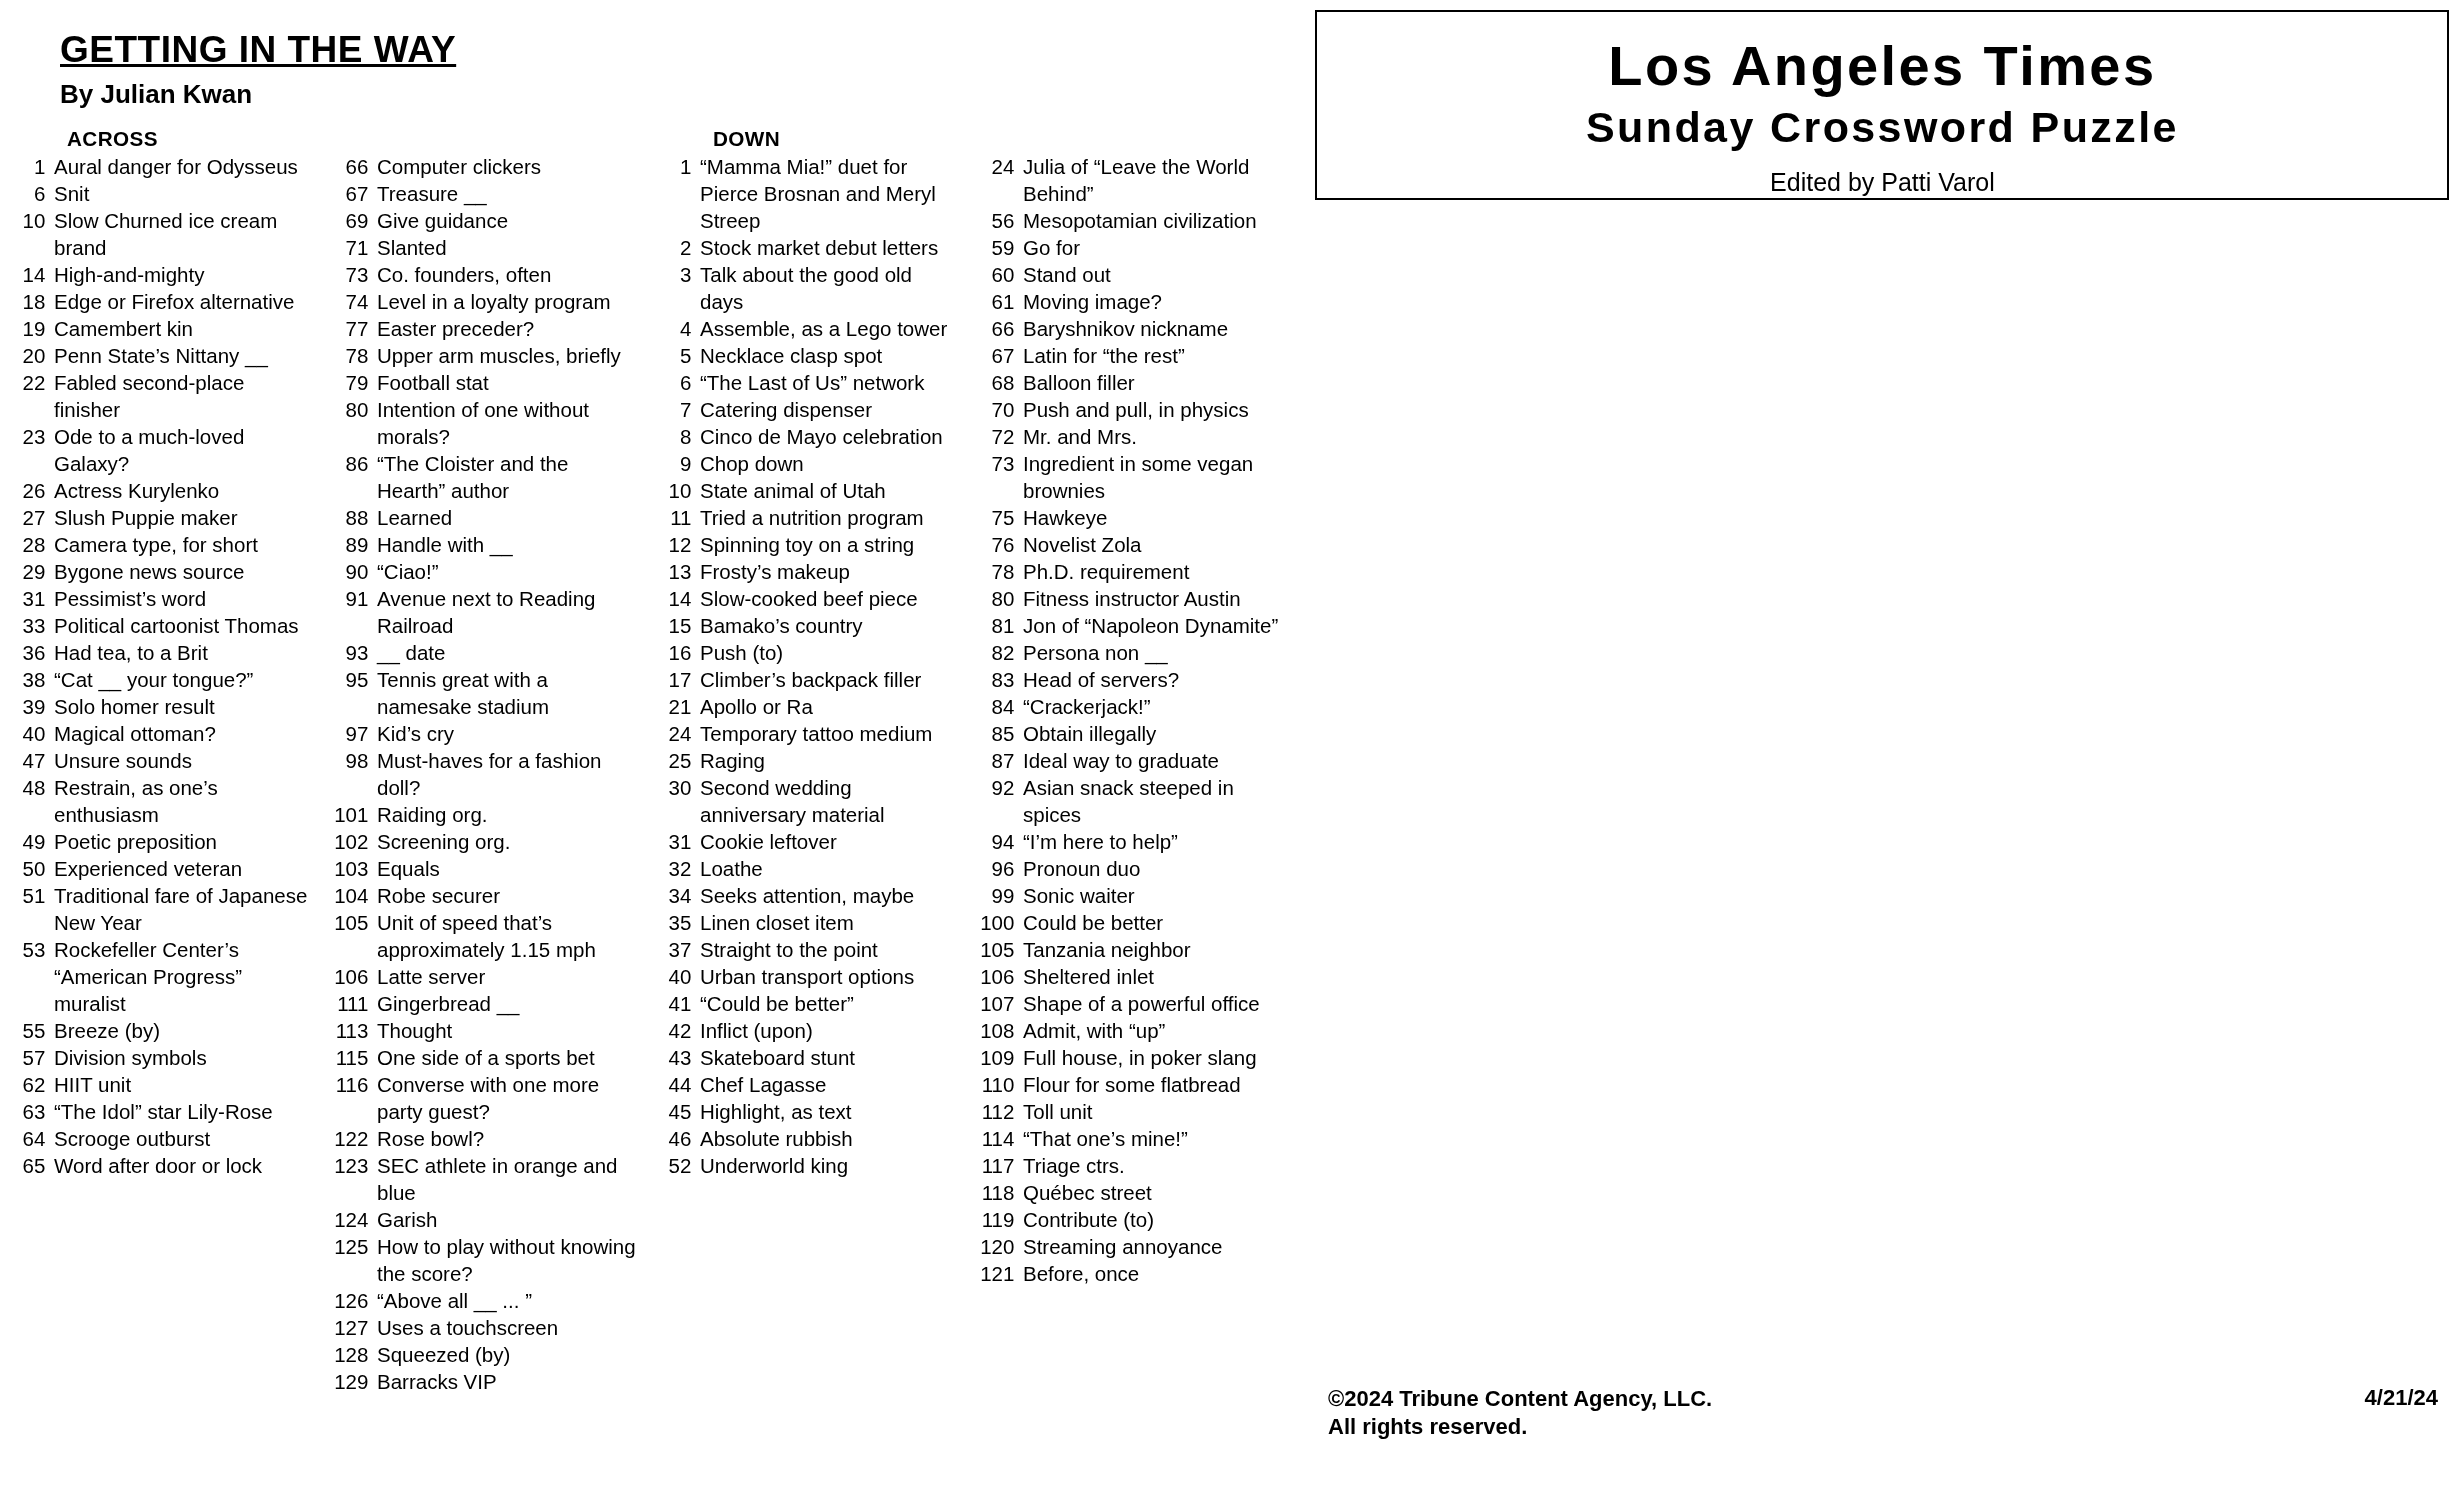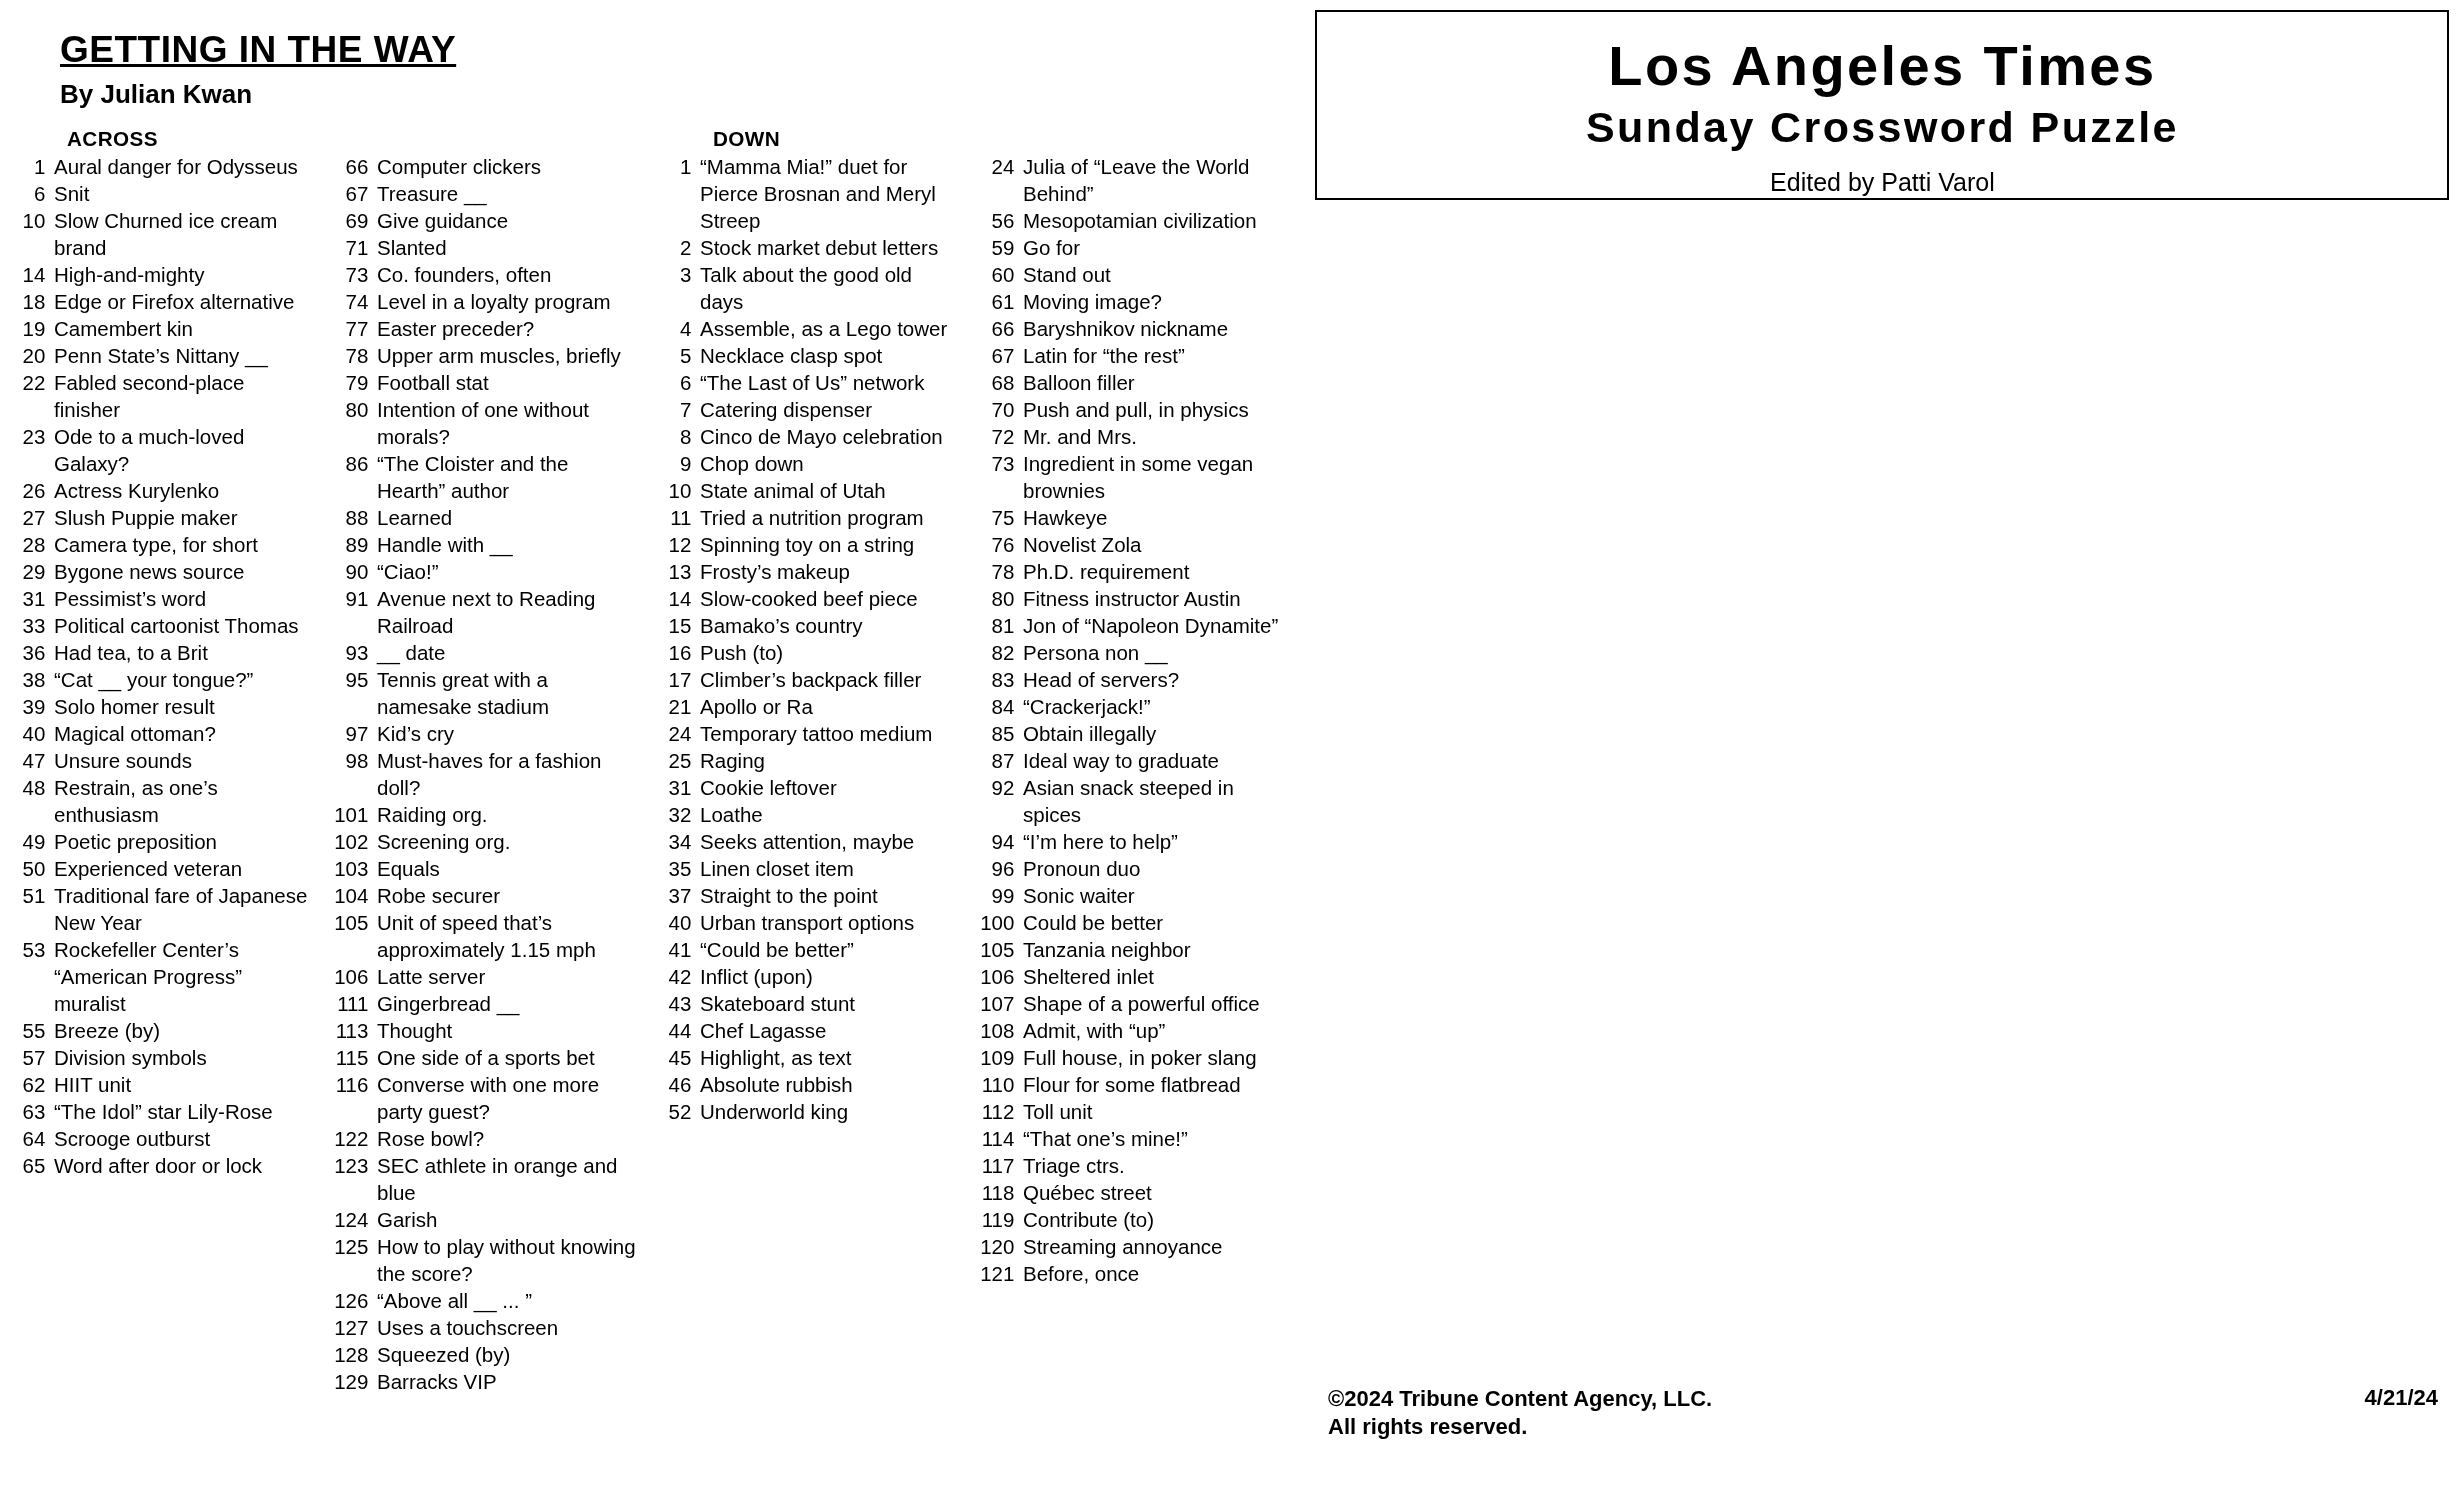--- a/index.html
+++ b/index.html
@@ -492,20 +492,24 @@
             <span class="num">21</span>
             <span class="txt">Apollo or Ra</span>
           </div>
           <div class="clue">
             <span class="num">24</span>
             <span class="txt">Temporary tattoo medium</span>
           </div>
           <div class="clue">
             <span class="num">25</span>
             <span class="txt">Raging</span>
+          </div>
+          <div class="clue">
+            <span class="num">30</span>
+            <span class="txt">Second wedding anniversary material</span>
           </div>
           <div class="clue">
             <span class="num">31</span>
             <span class="txt">Cookie leftover</span>
           </div>
           <div class="clue">
             <span class="num">32</span>
             <span class="txt">Loathe</span>
           </div>
           <div class="clue">

